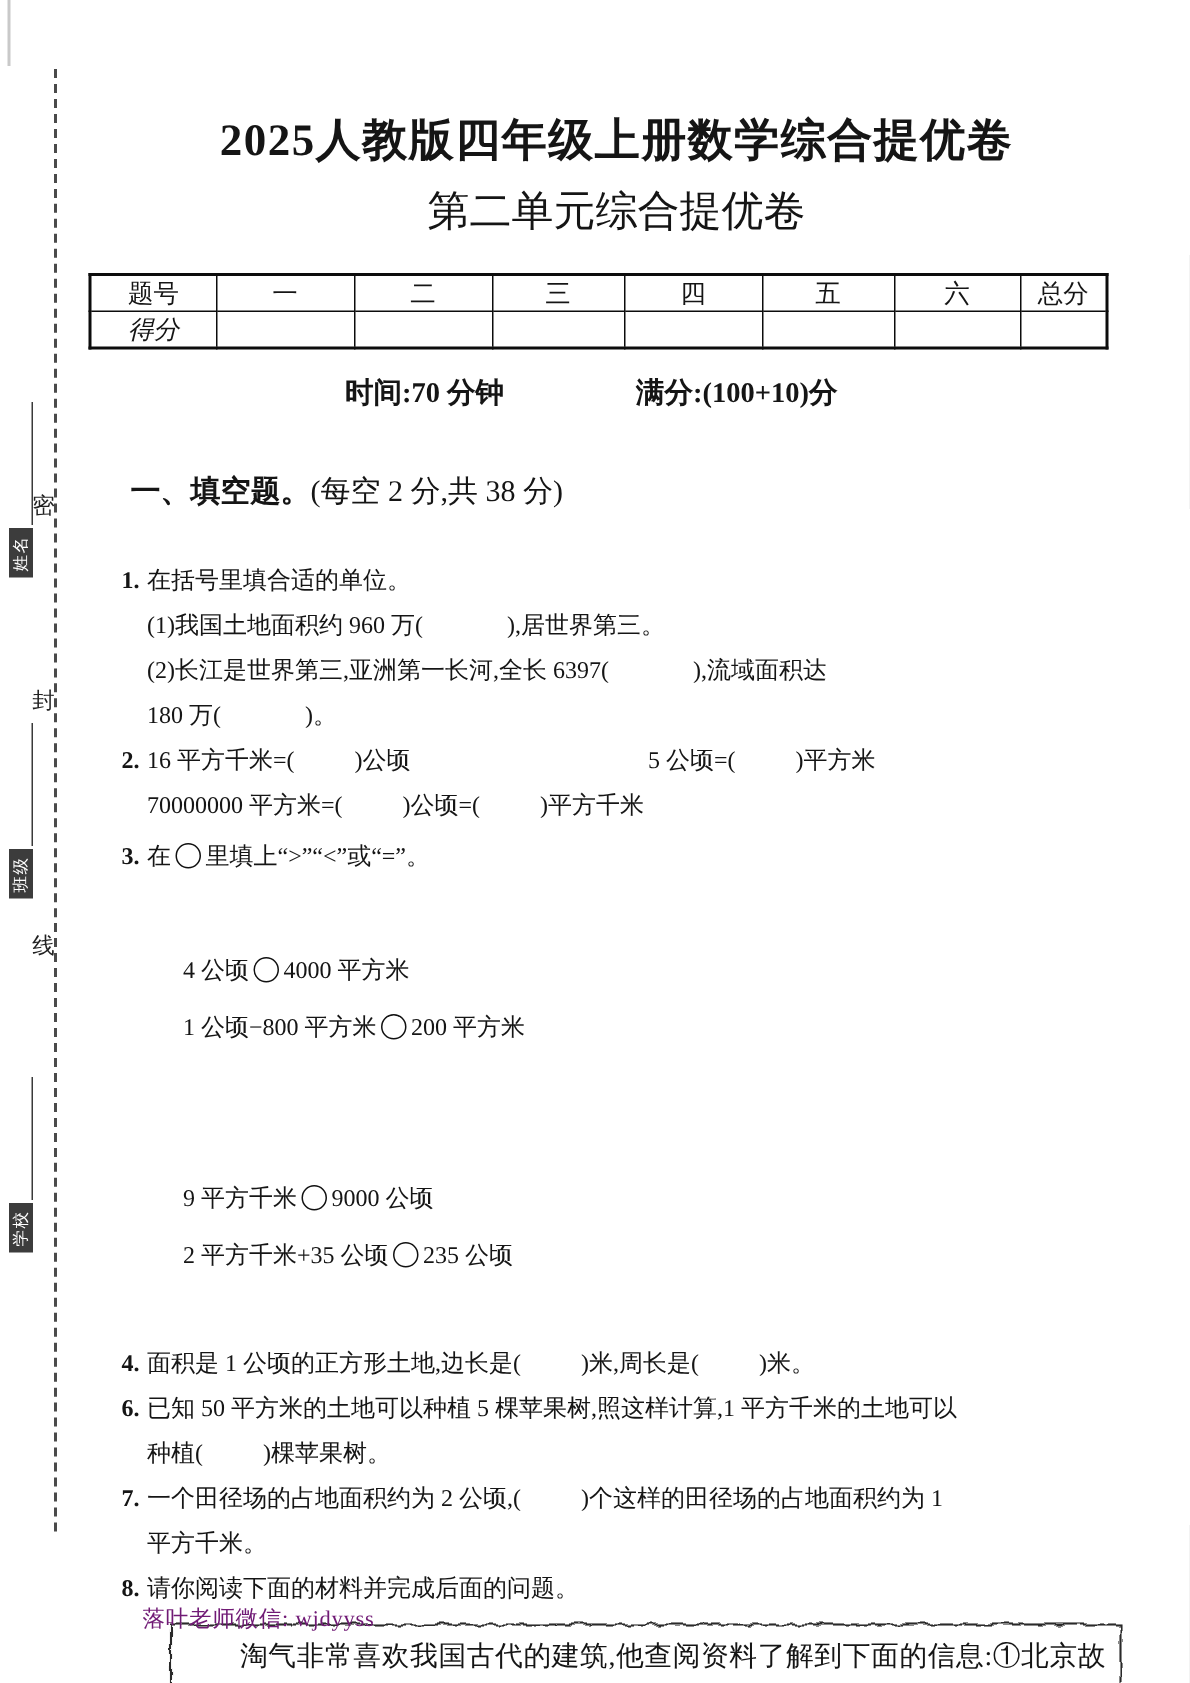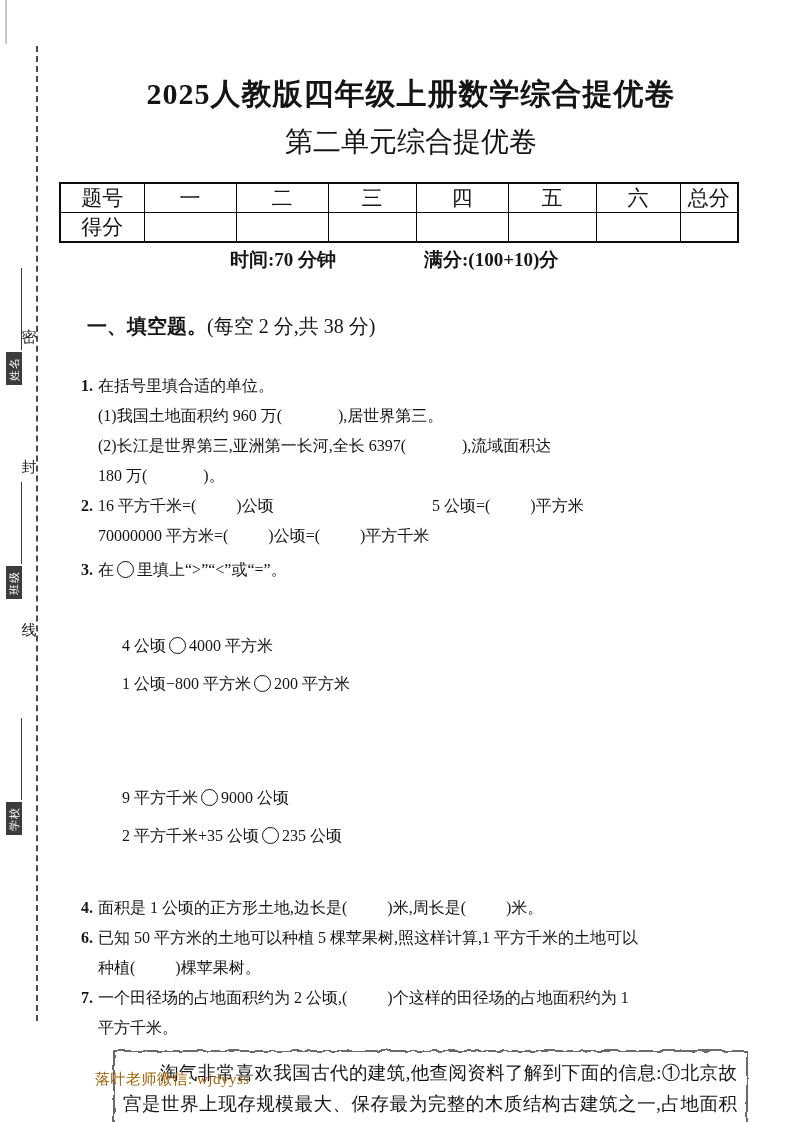--- a/index.html
+++ b/index.html
@@ -18,24 +18,24 @@
   .fieldbox span {
     position:absolute; left:50%; top:50%;
     transform:translate(-50%,-50%) rotate(-90deg);
     color:#fff; font-size:11px; letter-spacing:1px; white-space:nowrap;
   }
   
   .main { position:absolute; left:57px; top:28px; width:708px; }
   .title { text-align:center; font-size:30px; font-weight:bold; letter-spacing:1px; line-height:44px;margin-top:44px; }
   .subtitle { text-align:center; font-size:28px; line-height:36px; margin-top:8px; }
   table.score { border-collapse:collapse; border:2px solid #0c0c0c; margin:22px 0 0 2px; table-layout:fixed; }
-  table.score td { border:1px solid #0c0c0c; text-align:center; font-size:21px; padding:0; }
+  table.score td { border:1px solid #0c0c0c; text-align:center; font-size:17px; padding:0; }
   table.score tr:first-child td { height:22px; }
-  table.score tr:last-child td { height:20px; }
-  .meta-row { position:relative; height:27px; margin-top:4px; font-size:19px; font-weight:bold; }
+  table.score tr:last-child td { height:20px;font-style:italic; }
+  .meta-row { position:relative; height:27px; margin-top:16px; font-size:19px; font-weight:bold; }
   .meta-time { position:absolute; left:173px; white-space:pre; }
   .meta-score { position:absolute; left:367px; white-space:pre; }
   .sec-line { margin-top:7px; font-size:20px; line-height:30px; white-space:pre-wrap; }
   .sec-title { font-weight:bold; }
   .sec-note { font-size:20px; }
   
   .line { font-size:16px; line-height:30px; padding-left:41px; white-space:pre-wrap; }
   .line.qstart { padding-left:24px; }
   .qnum { display:inline-block; width:17px; font-weight:bold; white-space:pre; }
   .twocol .col1 { display:inline-block; width:334px; white-space:pre-wrap; }
@@ -45,21 +45,21 @@
     display:inline-block; width:17px; height:17px; border:1.8px solid #111;
     border-radius:50%; vertical-align:-3px; margin:0 3px; background:#fff;
   }
   
   .material { position:relative; margin:4px 0 0 53px; width:641px; height:192px; }
   .material svg { position:absolute; left:0; top:0; }
   .mtext {
     position:absolute; left:13px; top:11px; width:614px;
     font-size:18.5px; line-height:31px; text-indent:2em; text-align:justify; white-space:normal;
   }
-  .footer { position:absolute; left:95px; top:1070px; font-size:15px; color:#a16207; letter-spacing:0.5px; }
+  .footer { position:absolute; left:95px; top:1070px; font-size:15px; color:#701a75; letter-spacing:0.5px; }
 </style>
 </head>
 <body>
 
 <div class="page">
 
   <div class="edge-artifact"></div>
   <div class="seal-dash"></div>
   <div class="seal-char" style="top:328px">密</div>
   <div class="seal-char" style="top:458px">封</div>
@@ -146,20 +146,21 @@
 
     <div class="line qstart"><span class="qnum">4.</span><span>面积是 1 公顷的正方形土地,边长是(          )米,周长是(          )米。</span></div>
 
 
     <div class="line qstart"><span class="qnum">6.</span><span>已知 50 平方米的土地可以种植 5 棵苹果树,照这样计算,1 平方千米的土地可以</span></div>
     <div class="line">种植(          )棵苹果树。</div>
 
     <div class="line qstart"><span class="qnum">7.</span><span>一个田径场的占地面积约为 2 公顷,(          )个这样的田径场的占地面积约为 1</span></div>
     <div class="line">平方千米。</div>
 
+    <div class="line qstart"><span class="qnum">8.</span><span>请你阅读下面的材料并完成后面的问题。</span></div>
 
     <div class="material">
       <svg width="641" height="192" viewBox="0 0 641 192">
         <defs>
           <filter id="squiggle" x="-5%" y="-5%" width="110%" height="110%">
             <feTurbulence type="fractalNoise" baseFrequency="0.15" numOctaves="1" seed="7" result="n"></feTurbulence>
             <feDisplacementMap in="SourceGraphic" in2="n" scale="5"></feDisplacementMap>
           </filter>
         </defs>
         <rect x="4" y="4" width="633" height="184" fill="none" stroke="#2c2c2c" stroke-width="1.4" filter="url(#squiggle)"></rect>

